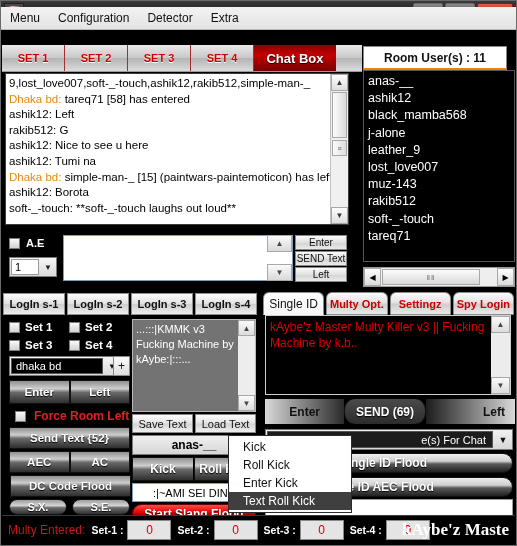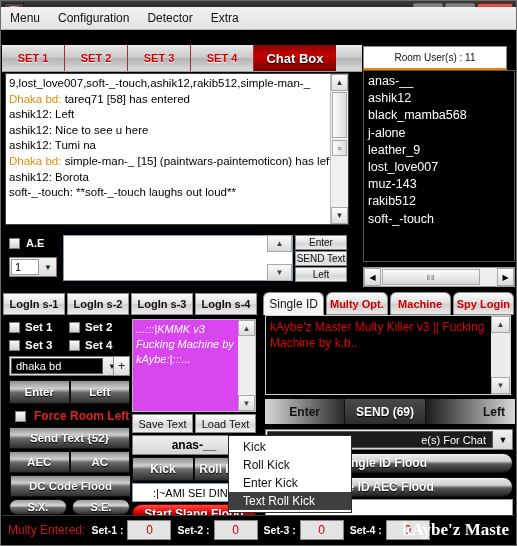--- a/index.html
+++ b/index.html
@@ -47,21 +47,21 @@
      font-size:11px;font-weight:bold;color:#cc0000;border-right:1px solid #a03030;
      text-shadow:0 1px 0 #fff;}
   .settab.sel{background:linear-gradient(to bottom,#8e0000,#c40000 40%,#7a0000);
      color:#fff;text-shadow:0 1px 1px #000;width:82px;border:none;font-size:13px;}
   .tabgap{flex:1;}
 
   
   .roomhdr{position:absolute;left:362px;top:45px;width:144px;height:24px;
      background:#fff;border:1px solid #888;border-bottom:2px solid #f0820a;
      box-sizing:border-box;display:flex;align-items:center;justify-content:center;
-     font-size:10px;color:#111;}
+     font-size:12px;color:#111;font-weight:bold;}
 
   
   .chatwrap{position:absolute;left:4px;top:72px;width:344px;height:152px;
      background:#fff;border:1px solid #3c3c3c;box-sizing:border-box;}
   .chatlines{position:absolute;left:0;top:0;right:18px;bottom:0;overflow:hidden;padding:2px 3px;}
   .cl{font-size:11.5px;color:#000;line-height:15.6px;white-space:nowrap;}
   .cl .nick{color:#e8890a;}
 
   .vsb{position:absolute;right:0;top:0;width:17px;bottom:0;
      background:#f0f0f0;border-left:1px solid #c0c0c0;}
@@ -148,21 +148,21 @@
   .aecrow .grad-btn{flex:1;font-size:11.5px;}
   .dcflood{position:absolute;left:9px;top:474px;width:121px;height:22px;font-size:11.5px;}
   .pillrow{position:absolute;left:8px;top:498px;width:121px;height:16px;display:flex;gap:5px;}
   .pill{flex:1;border-radius:8px;font-size:11px;
      background:linear-gradient(to bottom,#9d9d9d,#d5d5d5 40%,#6d6d6d 55%,#303030);
      border:1px solid #111;color:#fff;font-weight:bold;display:flex;align-items:center;justify-content:center;
      text-shadow:0 1px 1px #000;}
 
   
   .kmmk{position:absolute;left:131px;top:318px;width:124px;height:93px;
-     background:#d946ef;border:1px solid #b8b8b8;box-sizing:border-box;font-style:italic;}
+     background:#737373;border:1px solid #b8b8b8;box-sizing:border-box;}
   .kmmk .txt{position:absolute;left:3px;top:2px;right:19px;color:#fff;font-size:11px;line-height:15px;}
   .kmmk .esb{position:absolute;right:0;top:0;bottom:0;width:17px;background:#ededed;}
   .kmmk .esb .arw{position:absolute;left:0;width:17px;height:16px;
      background:linear-gradient(to bottom,#fafafa,#dcdcdc);border:1px solid #a8a8a8;box-sizing:border-box;
      display:flex;align-items:center;justify-content:center;font-size:8px;color:#444;}
   .kmmk .esb .arw.up{top:0;} .kmmk .esb .arw.dn{bottom:0;}
 
   .slrow{position:absolute;left:131px;top:413px;width:124px;height:19px;display:flex;gap:2px;}
   .slrow .b{flex:1;border:1px solid #888;box-sizing:border-box;
      background:linear-gradient(to bottom,#fcfcfc,#e4e4e4 48%,#d4d4d4 52%,#efefef);
@@ -196,21 +196,21 @@
   .sidbox .esb{position:absolute;right:0;top:0;bottom:0;width:19px;background:#ececec;}
   .sidbox .esb .arw{position:absolute;left:0;width:19px;height:17px;
      background:linear-gradient(to bottom,#fafafa,#dcdcdc);border:1px solid #a8a8a8;box-sizing:border-box;
      display:flex;align-items:center;justify-content:center;font-size:8px;color:#444;}
   .sidbox .esb .arw.up{top:0;} .sidbox .esb .arw.dn{bottom:0;}
 
   .sidbtns{position:absolute;left:264px;top:398px;width:250px;height:25px;display:flex;}
   .sidbtns .b{flex:1;font-size:12px;font-weight:bold;color:#fff;
      display:flex;align-items:center;justify-content:center;text-shadow:0 1px 1px #000;}
   .sidbtns .b.e{background:linear-gradient(to right,#d9d9d9,#2a2a2a);color:#111;text-shadow:none;}
-  .sidbtns .b.s{background:linear-gradient(to bottom,#4a4a4a,#2c2c2c);border-left:1px solid #111;border-right:1px solid #111;}
+  .sidbtns .b.s{background:linear-gradient(to bottom,#4a4a4a,#2c2c2c);border-left:1px solid #111;border-right:1px solid #111;border-radius:11px;}
   .sidbtns .b.l{background:linear-gradient(to right,#1c1c1c,#d9d9d9);color:#111;text-shadow:none;justify-content:flex-end;padding-right:10px;}
 
   .chatcombo{position:absolute;left:264px;top:428px;width:248px;height:21px;
      background:linear-gradient(to bottom,#f0f0f0,#d8d8d8);border:1px solid #777;box-sizing:border-box;display:flex;}
   .chatcombo .v{flex:1;margin:1px;background:#1c1c1c;border:1px solid #555;box-sizing:border-box;
      color:#fff;font-size:11px;display:flex;align-items:center;justify-content:flex-end;padding-right:6px;}
   .chatcombo .ar{width:18px;display:flex;align-items:center;justify-content:center;font-size:9px;color:#111;}
 
   .floodbtn{position:absolute;left:264px;width:248px;height:20px;border-radius:10px;
      background:linear-gradient(to bottom,#ededed 0%,#cfcfcf 40%,#5a5a5a 55%,#202020 100%);
@@ -274,20 +274,21 @@
     <div class="tabgap"></div>
   </div>
 
   <div class="roomhdr">Room User(s) : 11</div>
 
   <div class="chatwrap">
     <div class="chatlines">
       <div class="cl"><span>9,lost_love007,soft-_-touch,ashik12,rakib512,simple-man-_</span></div>
       <div class="cl"><span class="nick">Dhaka bd:</span><span> tareq71 [58] has entered</span></div>
       <div class="cl"><span>ashik12: Left</span></div>
+      <div class="cl"><span>rakib512: G</span></div>
       <div class="cl"><span>ashik12: Nice to see u here</span></div>
       <div class="cl"><span>ashik12: Tumi na</span></div>
       <div class="cl"><span class="nick">Dhaka bd:</span><span> simple-man-_ [15] (paintwars-paintemoticon) has left</span></div>
       <div class="cl"><span>ashik12: Borota</span></div>
       <div class="cl"><span>soft-_-touch: **soft-_-touch laughs out loud**</span></div>
     </div>
     <div class="vsb">
       <div class="arw up">▲</div>
       <div class="thumb" style="top:18px;height:46px;"></div>
       <div class="thumb" style="top:66px;height:16px;">≡</div>
@@ -298,20 +299,21 @@
   <div class="userlist">
     <div class="ul-item">anas-__</div>
     <div class="ul-item">ashik12</div>
     <div class="ul-item">black_mamba568</div>
     <div class="ul-item">j-alone</div>
     <div class="ul-item">leather_9</div>
     <div class="ul-item">lost_love007</div>
     <div class="ul-item">muz-143</div>
     <div class="ul-item">rakib512</div>
     <div class="ul-item">soft-_-touch</div>
+    <div class="ul-item">tareq71</div>
   </div>
   <div class="hsb">
     <div class="ha">◀</div>
     <div class="ht">‖‖</div>
     <div class="hspace"></div>
     <div class="ha">▶</div>
   </div>
 
   <div class="aewrap">
     <span class="cb"></span>
@@ -404,21 +406,21 @@
   <div class="kickrow">
     <div class="grad-btn">Kick</div>
     <div class="grad-btn">Roll Kick</div>
   </div>
   <div class="amifield">:|~AMI SEI DIN HO</div>
   <div class="slangbtn">Start Slang Flood</div>
 
   <div class="sidtabs">
     <div class="sidtab sel">Single ID</div>
     <div class="sidtab">Multy Opt.</div>
-    <div class="sidtab">Machine</div>
+    <div class="sidtab">Settingz</div>
     <div class="sidtab">Spy Login</div>
   </div>
   <div class="sidbox">
     <div class="txt"> kAybe'z Master Multy Killer v3   || Fucking Machine by  k.b..</div>
     <div class="esb">
       <div class="arw up">▲</div>
       <div class="arw dn">▼</div>
     </div>
   </div>
   <div class="sidbtns">

